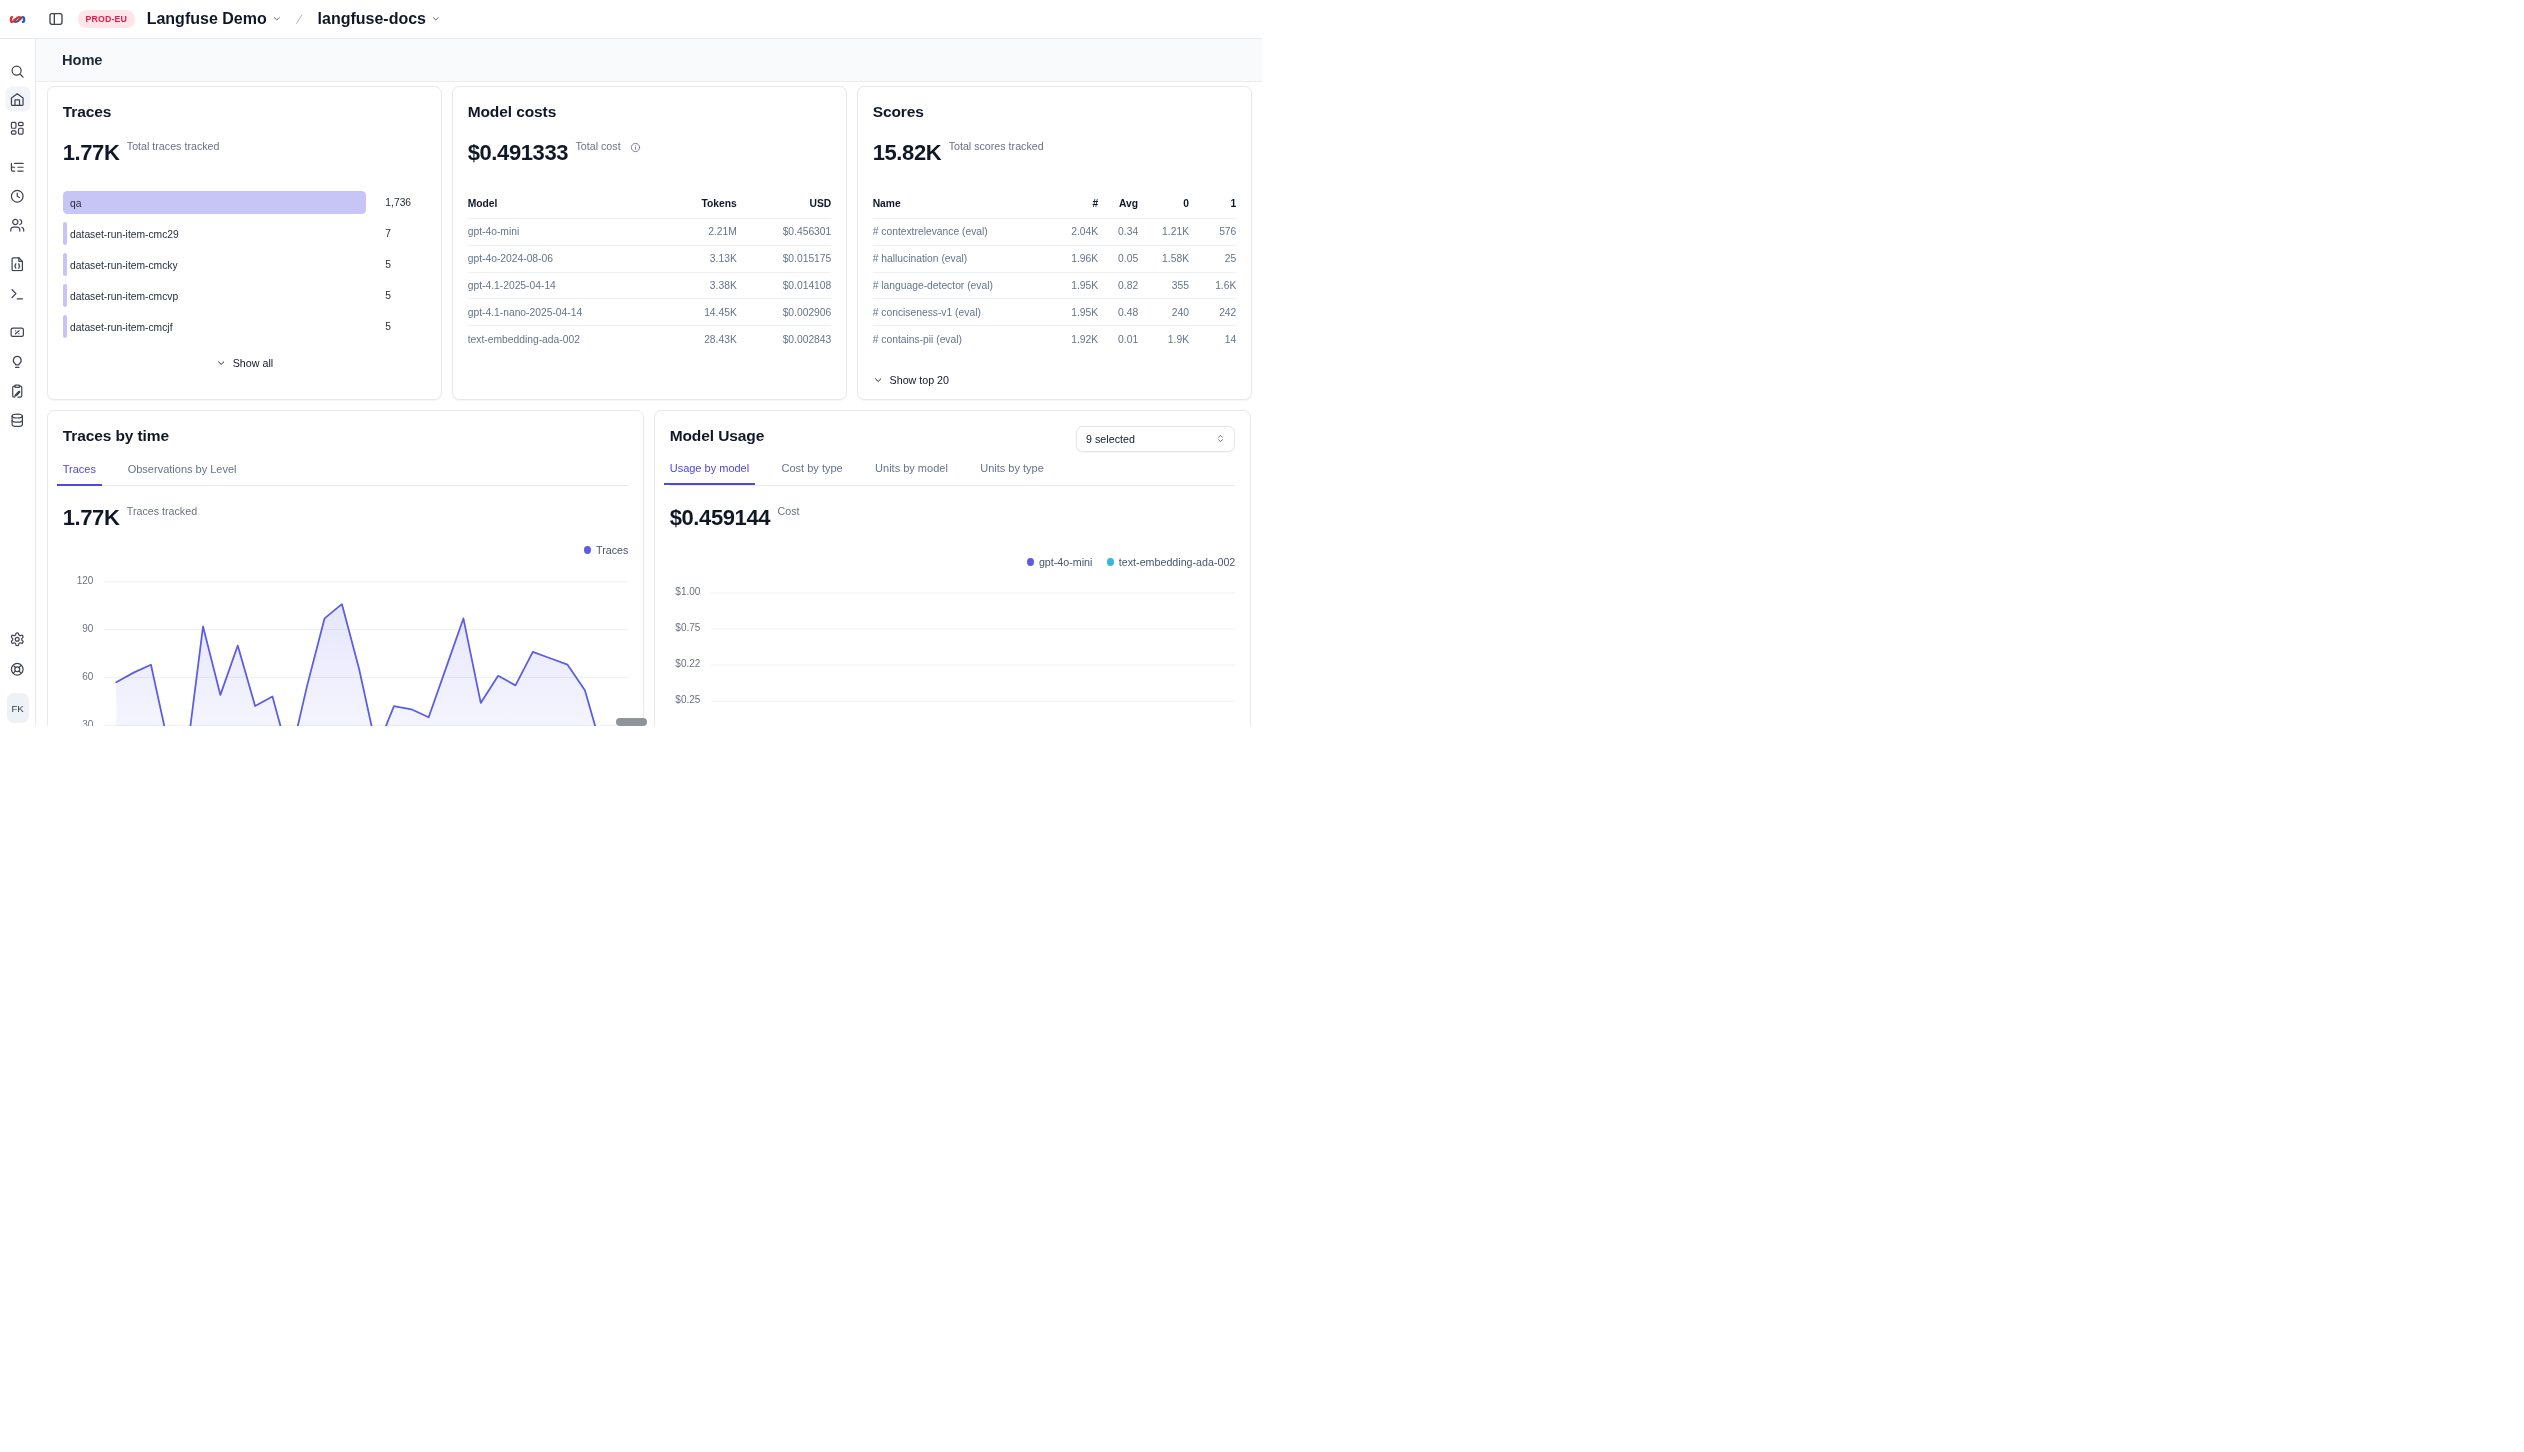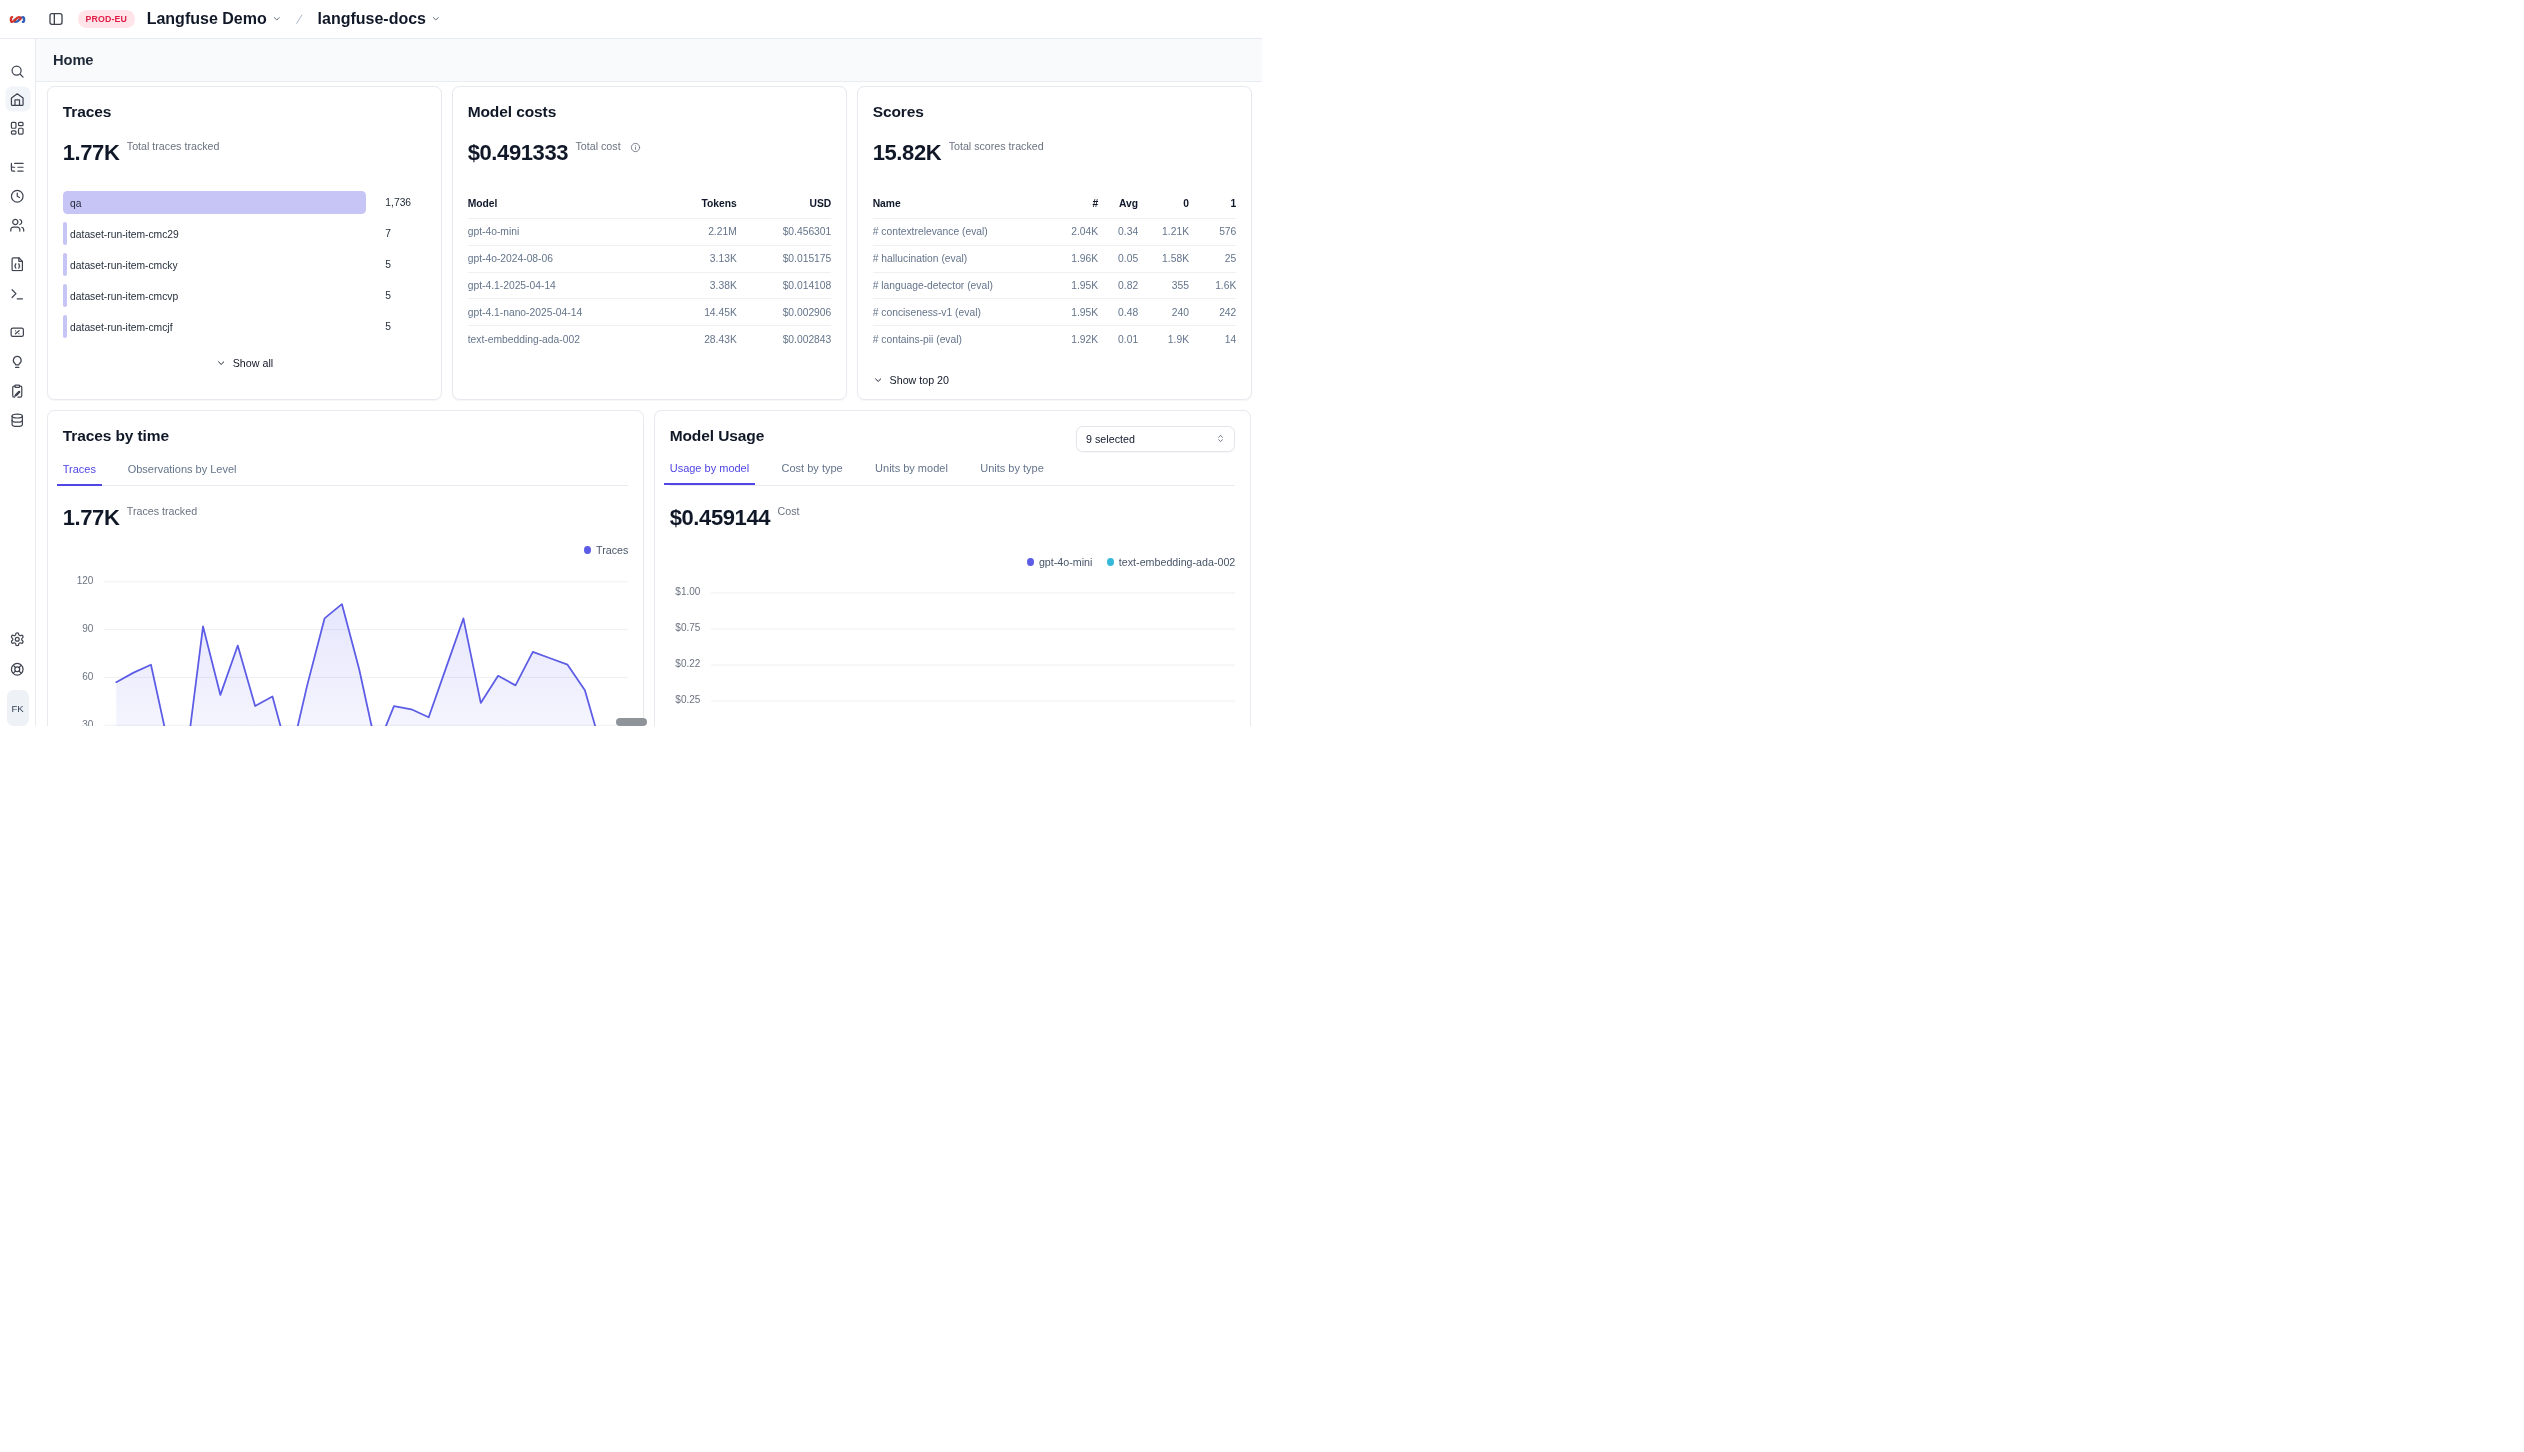--- a/index.html
+++ b/index.html
@@ -19,27 +19,27 @@
   .crumb svg{color:#475569;}
   .slash{display:flex;color:#94a3b8;}
 
   
   .sidebar{position:absolute;left:0;top:0;bottom:0;width:35px;background:#fff;
            border-right:0.7px solid #e7eaee;z-index:3;}
   .side-icon{position:absolute;left:50%;transform:translate(-50%,-50%);width:25px;height:25px;
              display:flex;align-items:center;justify-content:center;background:none;border:none;
              color:#3f4450;cursor:pointer;border-radius:6.6px;padding:0;}
   .side-icon.active{background:#f1f4f8;}
-  .avatar{position:absolute;left:50%;transform:translate(-50%,-50%);width:22px;height:36px;
+  .avatar{position:absolute;left:50%;transform:translate(-50%,-50%);width:22px;height:30px;
           border-radius:6.6px;background:#eef1f5;color:#334155;font-size:9.6px;font-weight:500;
           display:flex;align-items:center;justify-content:center;cursor:pointer;border:none;font-family:inherit;}
 
   
   .pagehead{position:absolute;left:35px;top:38px;right:0;height:44px;background:#f8fafc;
-            border-bottom:0.7px solid #e9edf1;display:flex;align-items:center;padding:0 18px;box-sizing:border-box;z-index:1;}
+            border-bottom:0.7px solid #e9edf1;display:flex;align-items:center;padding:0 27px;box-sizing:border-box;z-index:1;}
   .pagehead h1{font-size:14.7px;font-weight:700;color:#1f2937;margin:0;letter-spacing:-0.1px;}
 
   
   .card{position:absolute;background:#fff;border:0.7px solid #e6e9ee;border-radius:7.4px;
         box-shadow:0 0.7px 1.5px rgba(16,24,40,.04);padding:14.7px;box-sizing:border-box;}
   .card-title{font-size:15.5px;font-weight:700;color:#101828;margin:1.5px 0 19px;letter-spacing:-0.1px;}
   .metric{display:flex;align-items:flex-start;gap:7.4px;}
   .metric-value{font-size:22px;font-weight:700;letter-spacing:-0.4px;color:#101828;}
   .metric-label{font-size:10.7px;color:#6b7280;}
   .info-ic{color:#6b7280;position:relative;top:1.5px;margin-left:1.5px;cursor:pointer;background:none;border:none;padding:0;display:inline-flex;}

